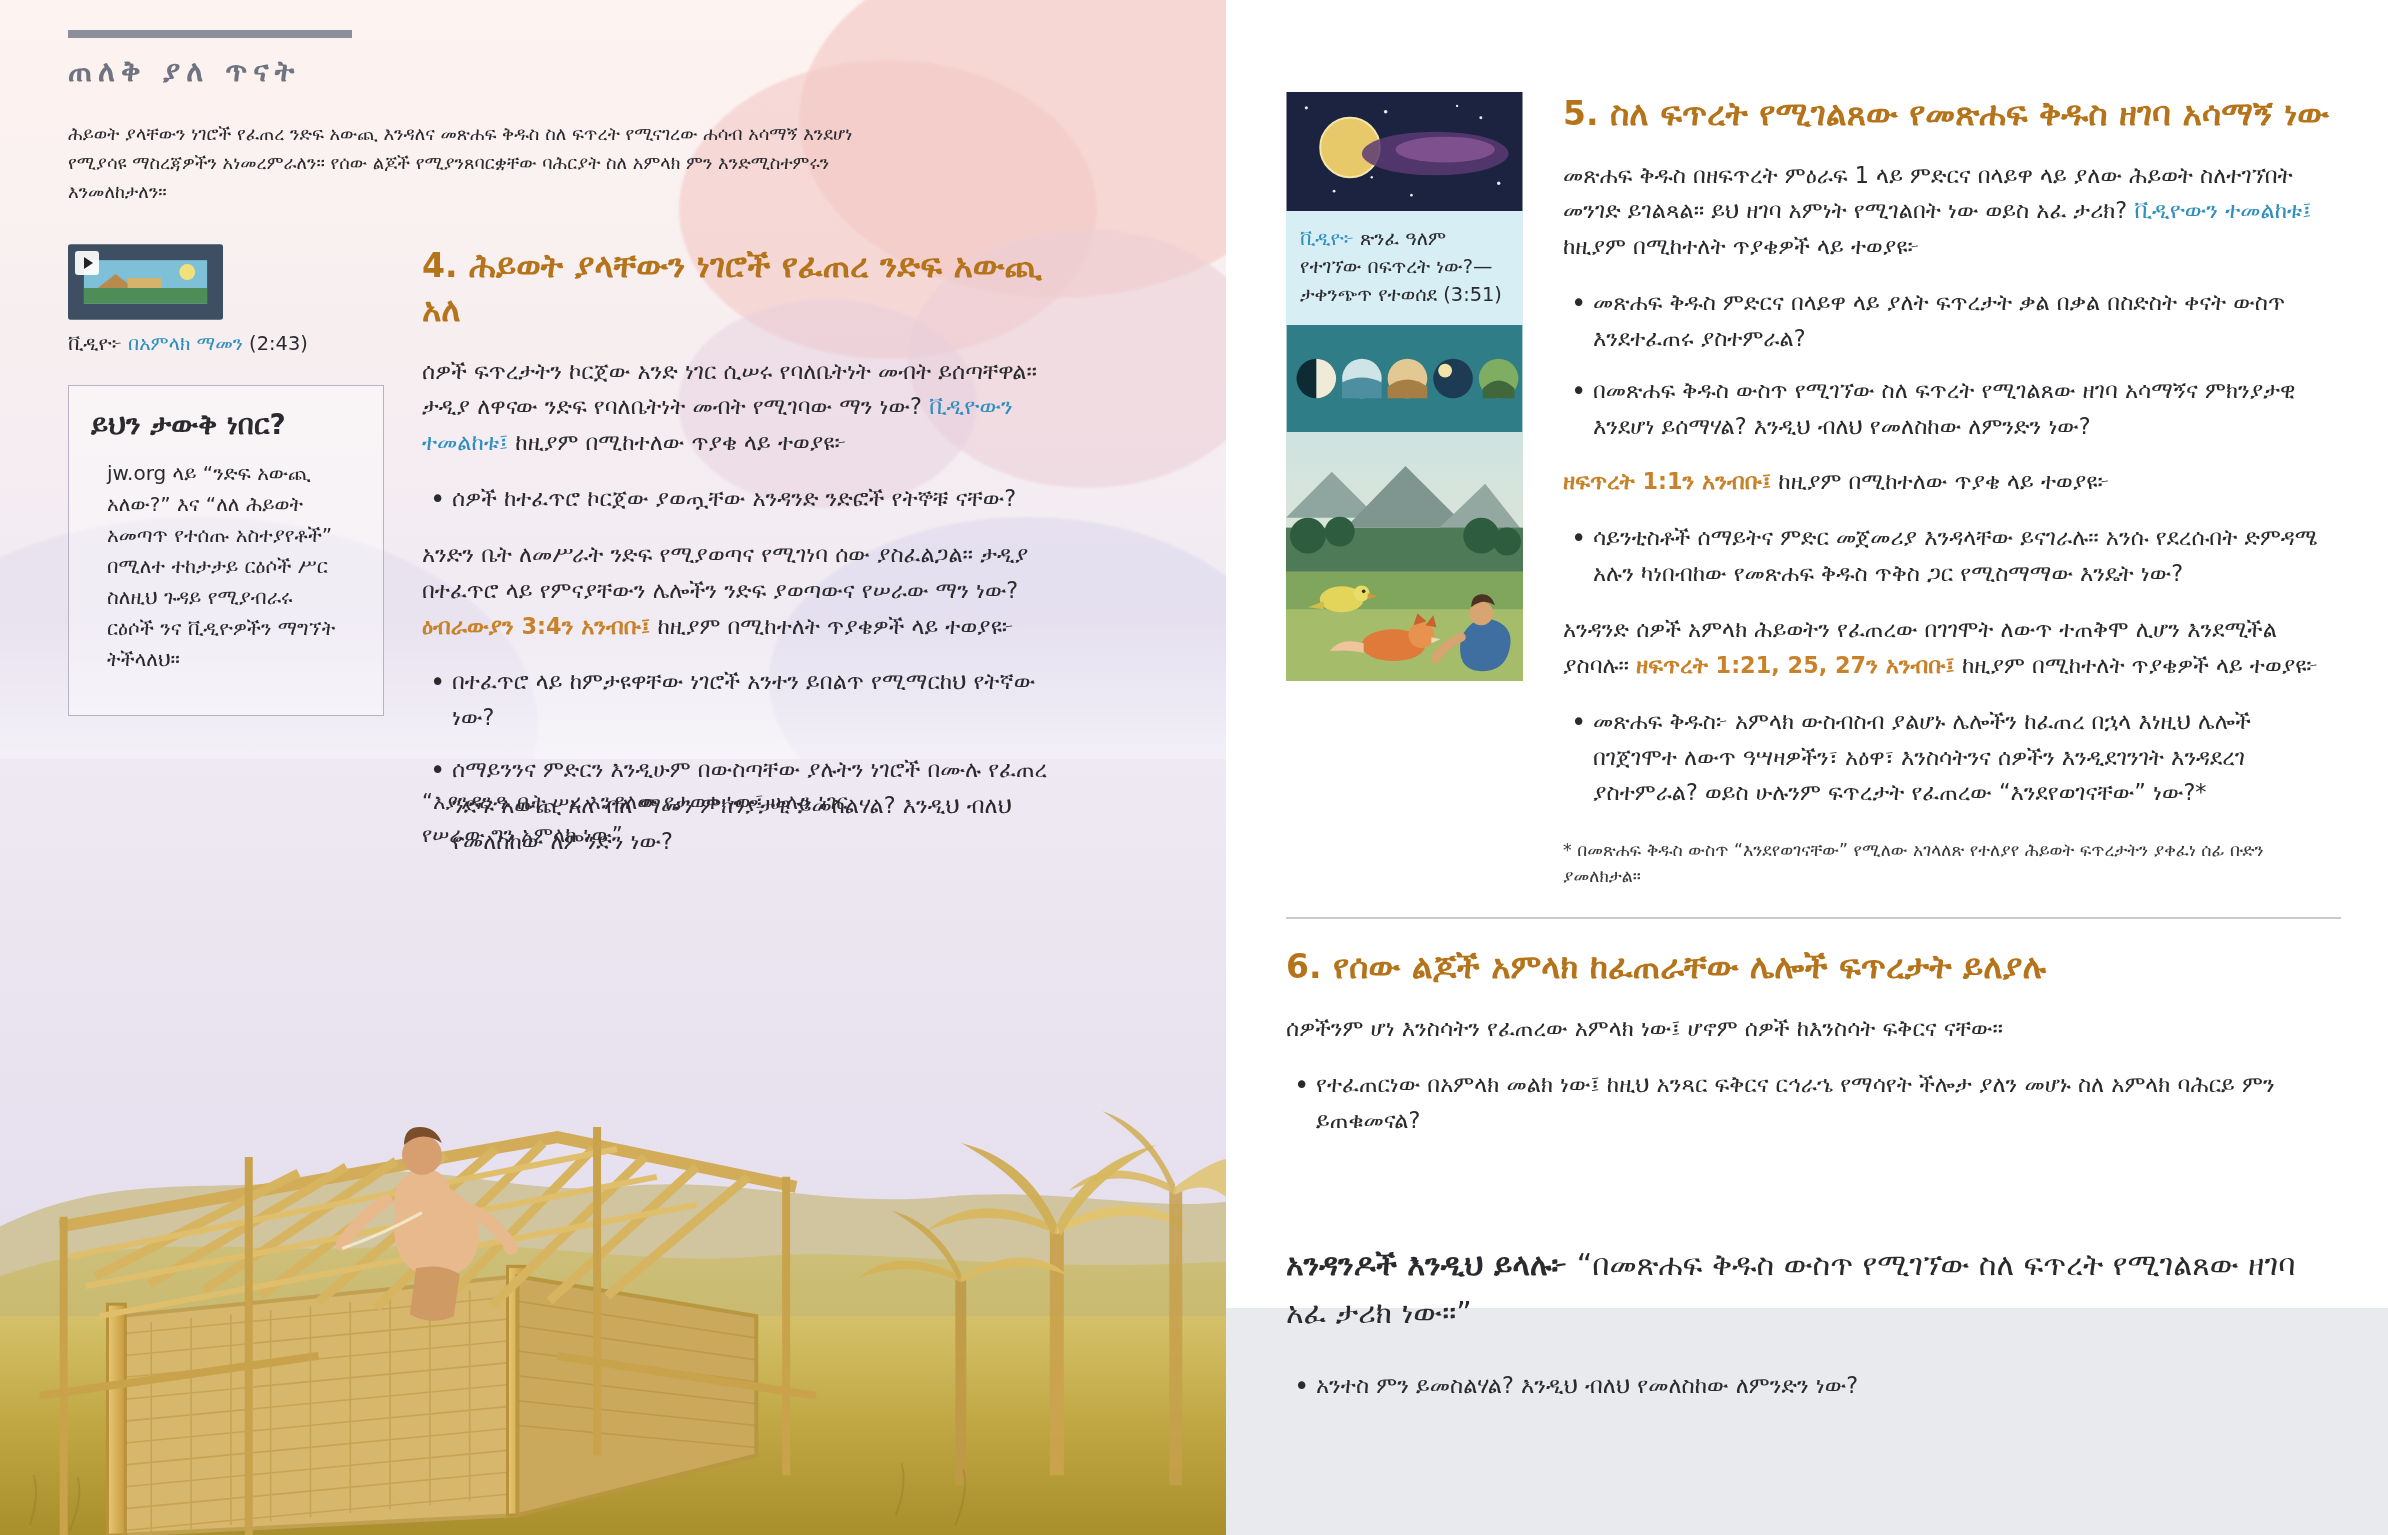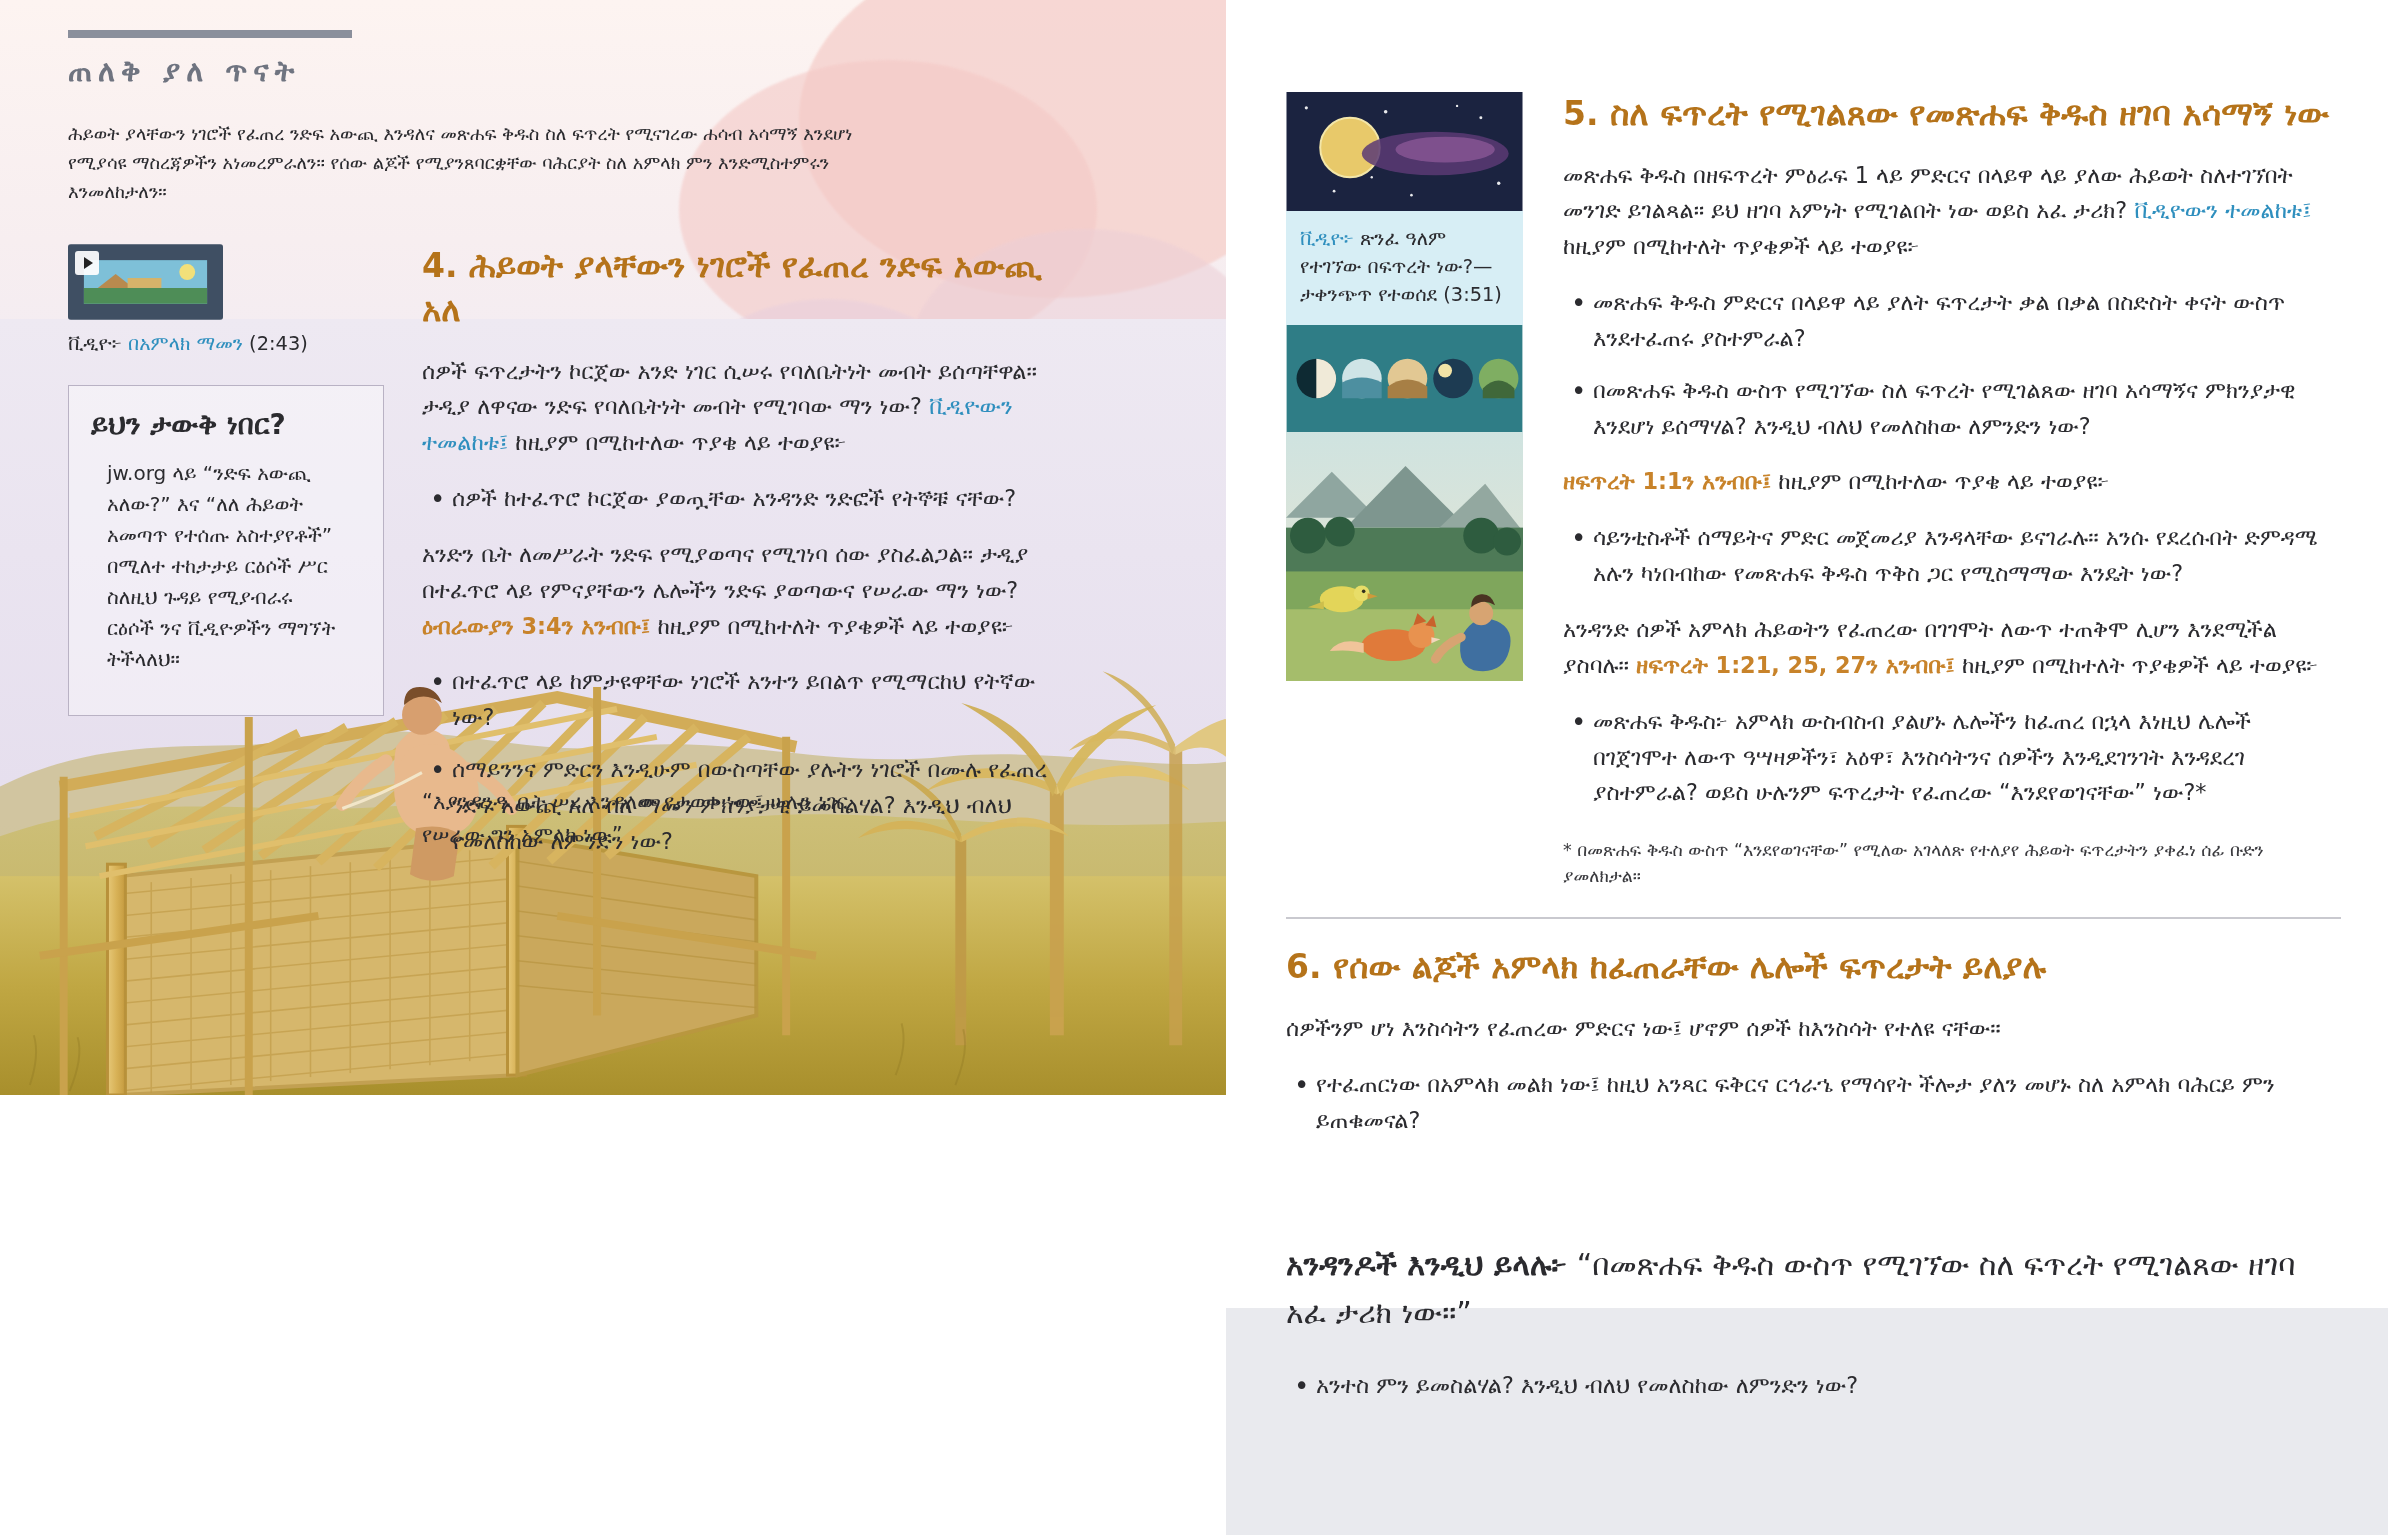--- a/index.html
+++ b/index.html
@@ -9,21 +9,21 @@
     font-family:"DejaVu Sans","Liberation Sans",sans-serif;
     background:#ffffff;
     overflow:hidden;
     position:relative;
   }
   .page { position:relative; width:2388px; height:1535px; display:flex; }
 
   
   .left-page {
     position:relative;
-    width:1226px; height:1095px;
+    width:1226px; height:1535px;
     background:linear-gradient(180deg,#fdf4f1 0%, #f7eef0 22%, #efeaf3 45%, #ece9f3 60%, #e8e9f2 100%);
     overflow:hidden;
     flex:0 0 1226px;
   }
   
   .blob { position:absolute; border-radius:50%; filter:blur(1px); }
   .blob.b1 { width:517px; height:358px; right:-90px; top:-60px; background:#f6d3cf; opacity:.85; }
   .blob.b2 { width:418px; height:299px; right:129px; top:60px; background:#f4c9c6; opacity:.6; }
   .blob.b3 { width:358px; height:259px; right:-40px; top:229px; background:#eccfd6; opacity:.55; }
   .blob.b4 { width:299px; height:209px; right:249px; top:299px; background:#e6cede; opacity:.45; }
@@ -439,21 +439,21 @@
             <li>መጽሐፍ ቅዱስ፦ አምላክ ውስብስብ ያልሆኑ ሌሎችን ከፈጠረ በኋላ እነዚህ ሌሎች በገጀገሞተ ለውጥ ዓሣዛዎችን፣ አዕዋ፣ እንስሳትንና ሰዎችን እንዲደገንገት እንዳደረገ ያስተምራል? ወይስ ሁሉንም ፍጥረታት የፈጠረው “እንደየወገናቸው” ነው?*</li>
           </ul>
           <div class="footnote">* በመጽሐፍ ቅዱስ ውስጥ “እንደየወገናቸው” የሚለው አገላለጽ የተለያየ ሕይወት ፍጥረታትን ያቀፈነ ሰፊ ቡድን ያመለክታል።</div>
         </div>
       </div>
 
       <div class="divider"></div>
 
       <div>
         <h2 class="sec">6. የሰው ልጆች አምላክ ከፈጠራቸው ሌሎች ፍጥረታት ይለያሉ</h2>
-        <p class="body-t">ሰዎችንም ሆነ እንስሳትን የፈጠረው ምድርና ነው፤ ሆኖም ሰዎች ከእንስሳት የተለዩ ናቸው።</p>
+        <p class="body-t">ሰዎችንም ሆነ እንስሳትን የፈጠረው አምላክ ነው፤ ሆኖም ሰዎች ከእንስሳት ፍቅርና ናቸው።</p>
         <ul class="q">
           <li>የተፈጠርነው በአምላክ መልክ ነው፤ ከዚህ አንጻር ፍቅርና ርኅራኄ የማሳየት ችሎታ ያለን መሆኑ ስለ አምላክ ባሕርይ ምን ይጠቁመናል?</li>
         </ul>
       </div>
     </div>
 
     <div class="closing">
       <div class="lead">
         <span>አንዳንዶች እንዲህ ይላሉ፦</span><span class="norm"> “በመጽሐፍ ቅዱስ ውስጥ የሚገኘው ስለ ፍጥረት የሚገልጸው ዘገባ አፈ ታሪክ ነው።”</span>
       </div>

